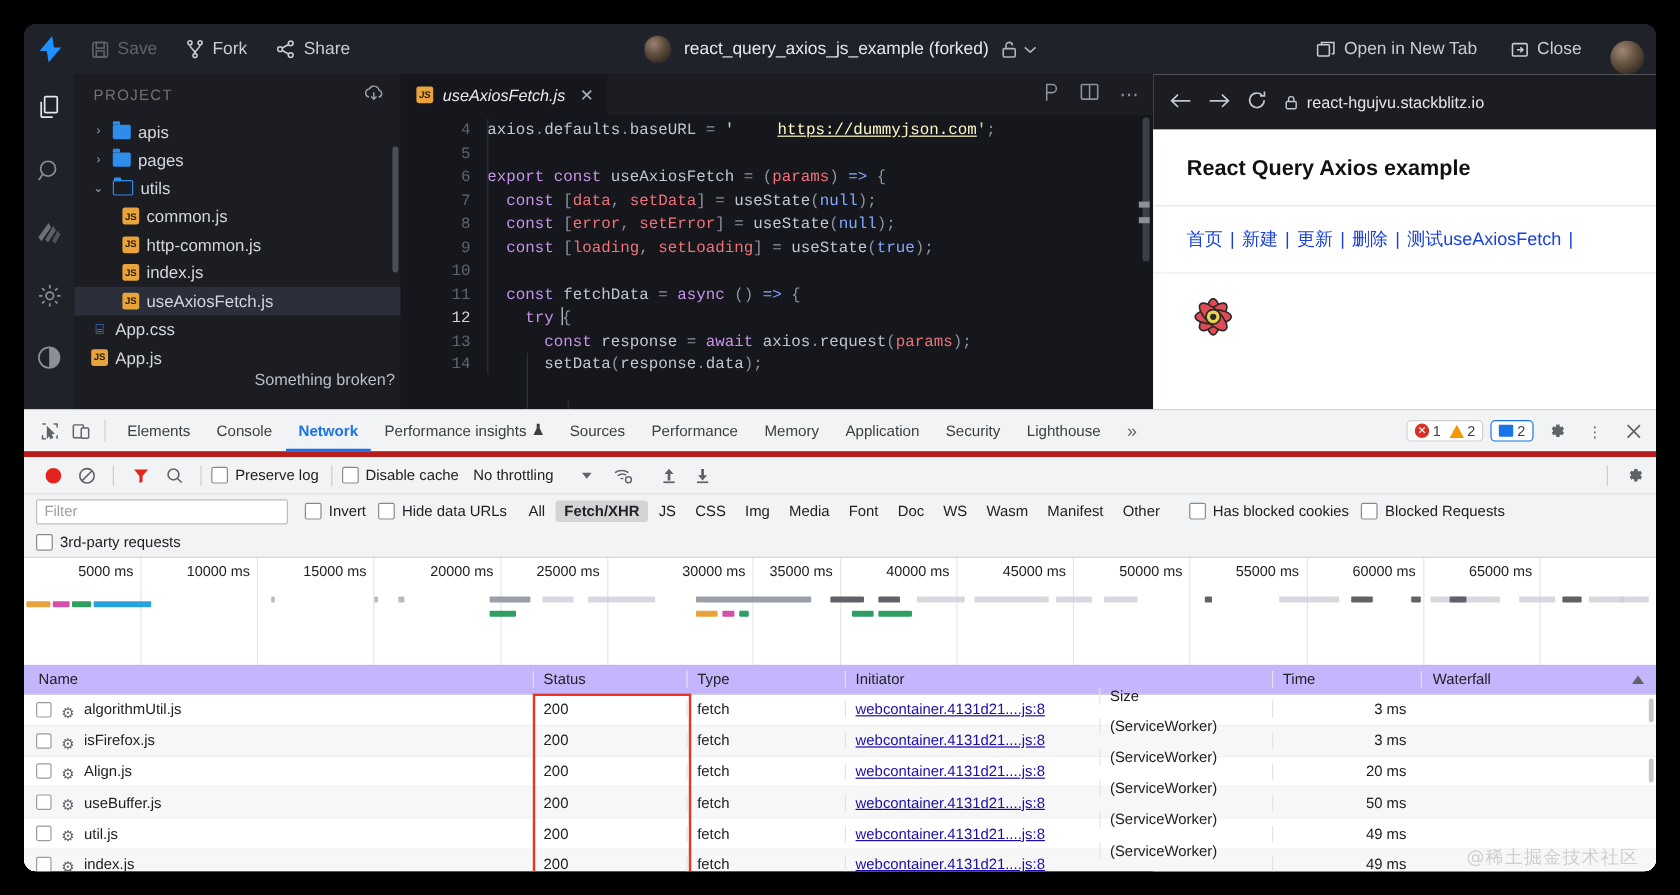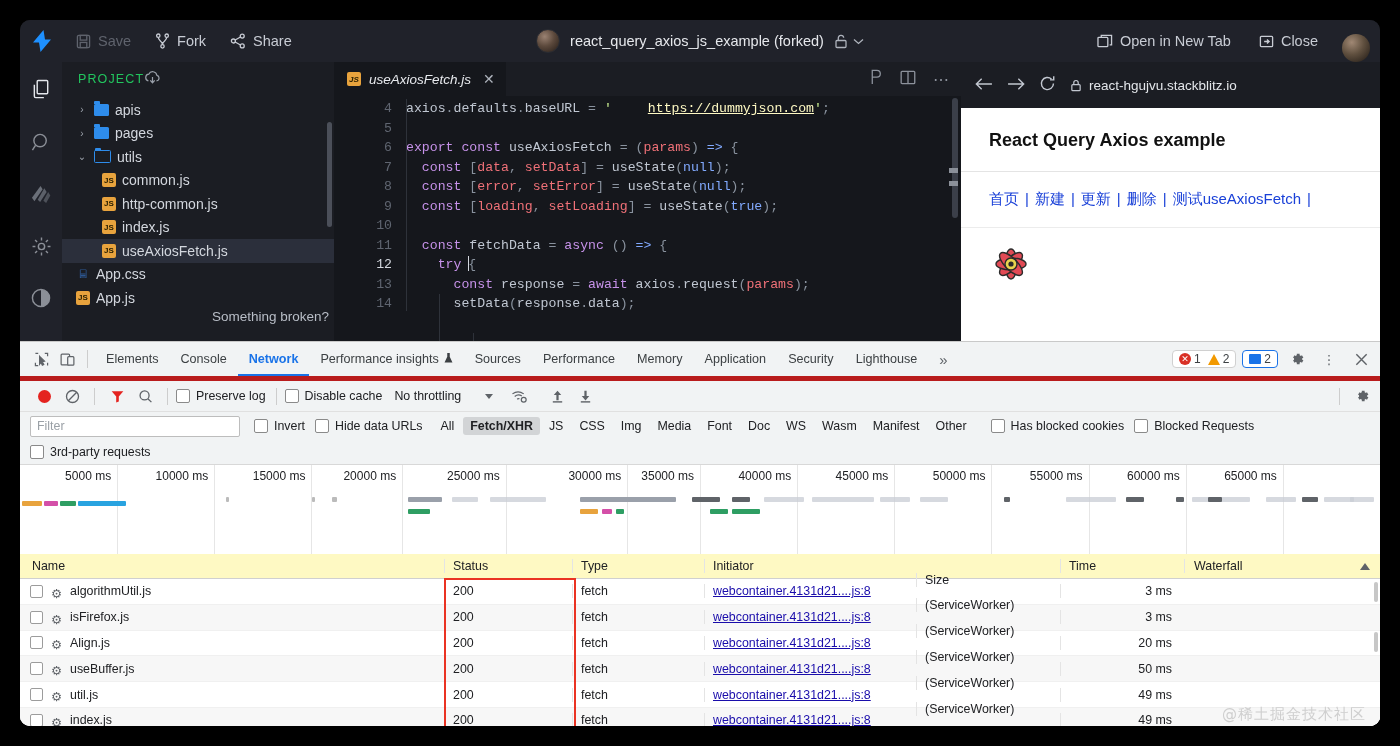--- a/index.html
+++ b/index.html
@@ -54,22 +54,22 @@
     display:flex;flex-direction:column;align-items:center;padding-top:12px;gap:20px;
   }
   .act-ico{width:32px;height:32px;display:flex;align-items:center;justify-content:center;opacity:.62;}
   .act-ico.active{opacity:1;}
 
   
   .explorer{
     position:absolute;left:42px;top:42px;width:272px;bottom:0;background:#1b1d23;
   }
   .exp-head{
-    height:34px;display:flex;align-items:center;justify-content:flex-start;
-    padding:0 14px 0 16px;color:#22c55e;font-size:12.5px;letter-spacing:.09em;
+    height:34px;display:flex;align-items:center;justify-content:space-between;
+    padding:0 14px 0 16px;color:#737373;font-size:12.5px;letter-spacing:.09em;
   }
   .tree{padding-top:2px;font-size:14px;color:#d3d7de;}
   .row{
     display:flex;align-items:center;height:23.5px;padding-left:14px;gap:6px;cursor:default;
   }
   .row.sel{background:#2b2f3b;}
   .chev{width:12px;color:#9aa0aa;font-size:10px;display:inline-block;text-align:center;}
   .ind2{padding-left:40px;}
   .ind-root{padding-left:14px;}
   .folder{width:15px;height:12px;background:#2e8ceb;border-radius:1.5px;position:relative;flex:0 0 auto;}
@@ -193,21 +193,21 @@
   .overview{
     height:94px;background:#fff;border-bottom:1px solid #d0d0d0;position:relative;overflow:hidden;
   }
   .ovseg{position:absolute;top:0;bottom:0;border-right:1px solid #e6e6e6;}
   .ovlbl{position:absolute;top:4px;right:6px;font-size:12px;color:#202124;}
   .bar{position:absolute;height:5px;border-radius:1px;}
 
   
   .ntable{position:absolute;left:0;right:0;top:212px;bottom:0;background:#fff;}
   .nhead{
-    height:24px;display:flex;align-items:center;background:#fef9c3;border-bottom:1px solid #d0d0d0;
+    height:24px;display:flex;align-items:center;background:#c4b5fd;border-bottom:1px solid #d0d0d0;
     font-size:12.4px;color:#202124;
   }
   .nrow{
     height:24.8px;display:flex;align-items:center;font-size:12.4px;color:#202124;border-bottom:1px solid #f0f0f0;
   }
   .nrow.odd{background:#f7f7f7;}
   .c-name{width:424px;flex:0 0 auto;display:flex;align-items:center;gap:8px;padding-left:10px;box-sizing:border-box;}
   .c-status{width:128px;flex:0 0 auto;padding-left:8px;box-sizing:border-box;border-left:1px solid #e4e4e4;}
   .c-type{width:132px;flex:0 0 auto;padding-left:8px;box-sizing:border-box;border-left:1px solid #e4e4e4;}
   .c-init{width:212px;flex:0 0 auto;padding-left:8px;box-sizing:border-box;border-left:1px solid #e4e4e4;}
@@ -664,21 +664,21 @@
     <div class="overview" id="overview">
         <div class="ovseg" style="left: 0px; width: 97.1429px;">
           <div class="ovlbl">5000 ms</div>
         </div>
         <div class="ovseg" style="left: 97.1429px; width: 97.1429px;">
           <div class="ovlbl">10000 ms</div>
         </div>
         <div class="ovseg" style="left: 194.286px; width: 97.1429px;">
           <div class="ovlbl">15000 ms</div>
         </div>
-        <div class="ovseg" style="left: 285px; width: 97.1429px;">
+        <div class="ovseg" style="left: 300px; width: 97.1429px;">
           <div class="ovlbl">20000 ms</div>
         </div>
         <div class="ovseg" style="left: 388.571px; width: 97.1429px;">
           <div class="ovlbl">25000 ms</div>
         </div>
         <div class="ovseg" style="left: 510px; width: 97.1429px;">
           <div class="ovlbl">30000 ms</div>
         </div>
         <div class="ovseg" style="left: 582.857px; width: 97.1429px;">
           <div class="ovlbl">35000 ms</div>

